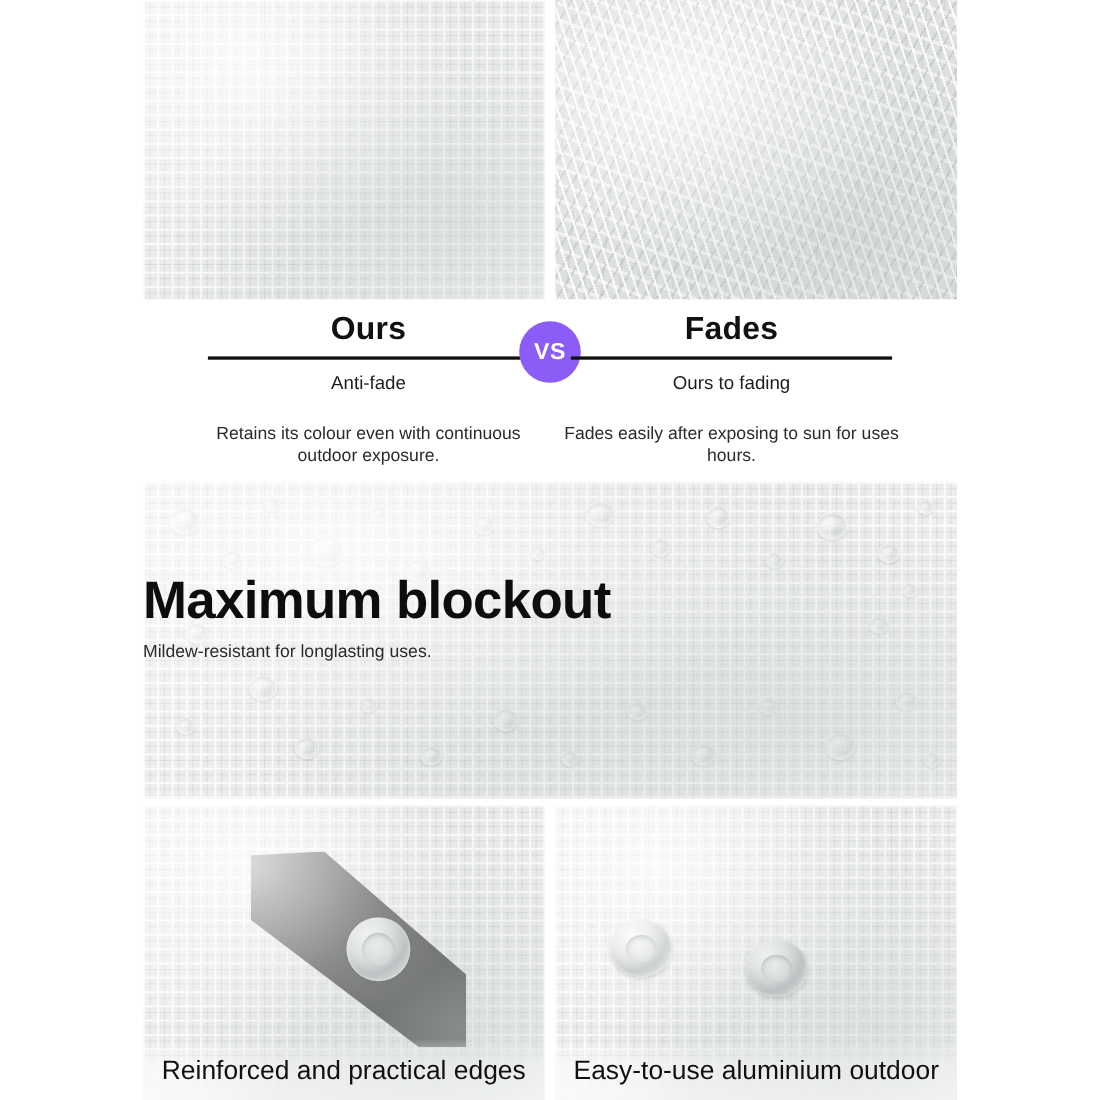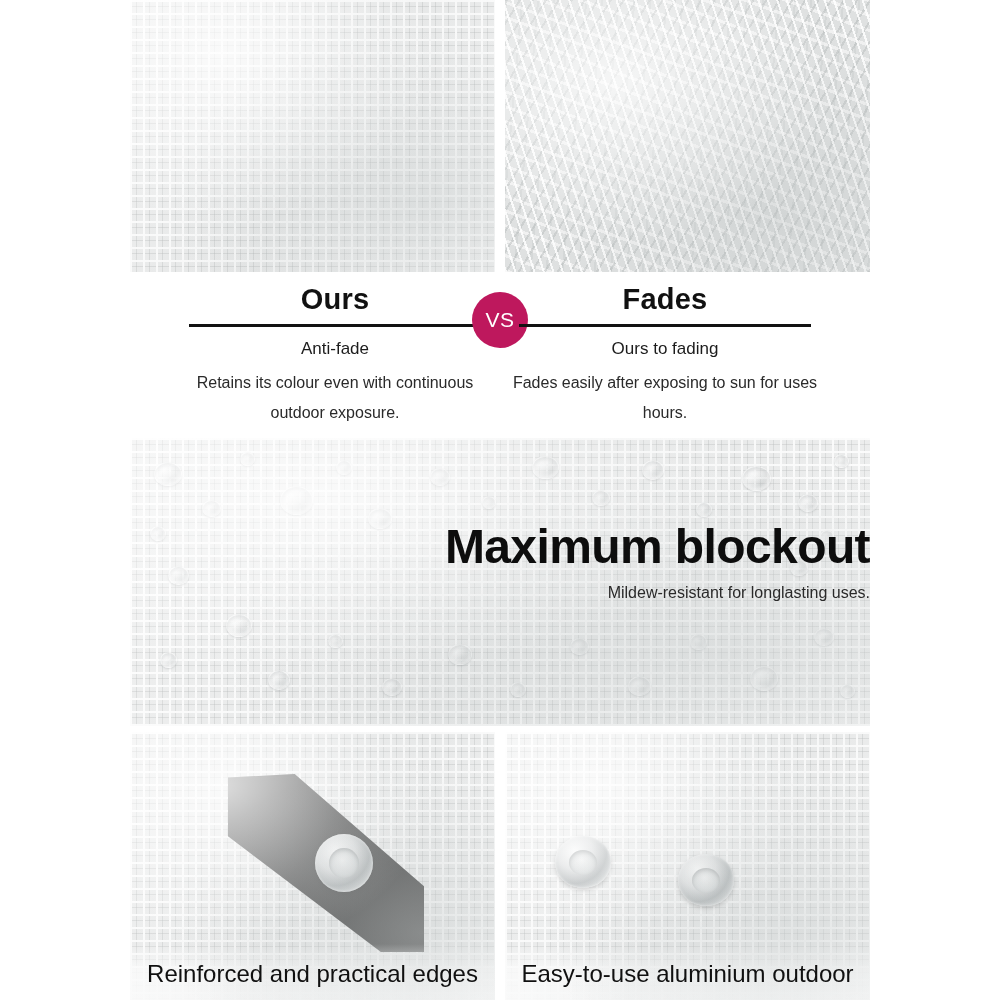--- a/index.html
+++ b/index.html
@@ -106,35 +106,35 @@
   }
   .compare-sub {
     font-size: 17px;
     color: #1c1c1c;
     margin-top: 11px;
     line-height: 22px;
   }
   .compare-desc {
     font-size: 16px;
     color: #2a2a2a;
-    margin-top: 8px;
-    line-height: 30px;
+    margin-top: 25px;
+    line-height: 20px;
   }
 
   .vs-badge {
     position: absolute;
     left: 342px;
     top: 12px;
     width: 56px;
     height: 56px;
     border-radius: 50%;
-    background: #be185d;
+    background: #8b5cf6;
     color: #ffffff;
     font-size: 21px;
-    font-weight: normal;
+    font-weight: bold;
     display: flex;
     align-items: center;
     justify-content: center;
     letter-spacing: 0.5px;
   }
 
   
   #hero-waterproof {
     left: 130px;
     top: 438px;
@@ -158,21 +158,21 @@
       inset 0 2px 4px rgba(150,156,158,0.45),
       0 1px 2px rgba(120,126,128,0.35);
     border: 1px solid rgba(255,255,255,0.45);
   }
 
   .hero-text {
     position: absolute;
     left: 0;
     right: 0;
     top: 82px;
-    text-align: right;
+    text-align: left;
     z-index: 3;
   }
   .hero-title {
     font-size: 48px;
     font-weight: bold;
     color: #0d0d0d;
     letter-spacing: -0.6px;
     line-height: 54px;
   }
   .hero-sub {

